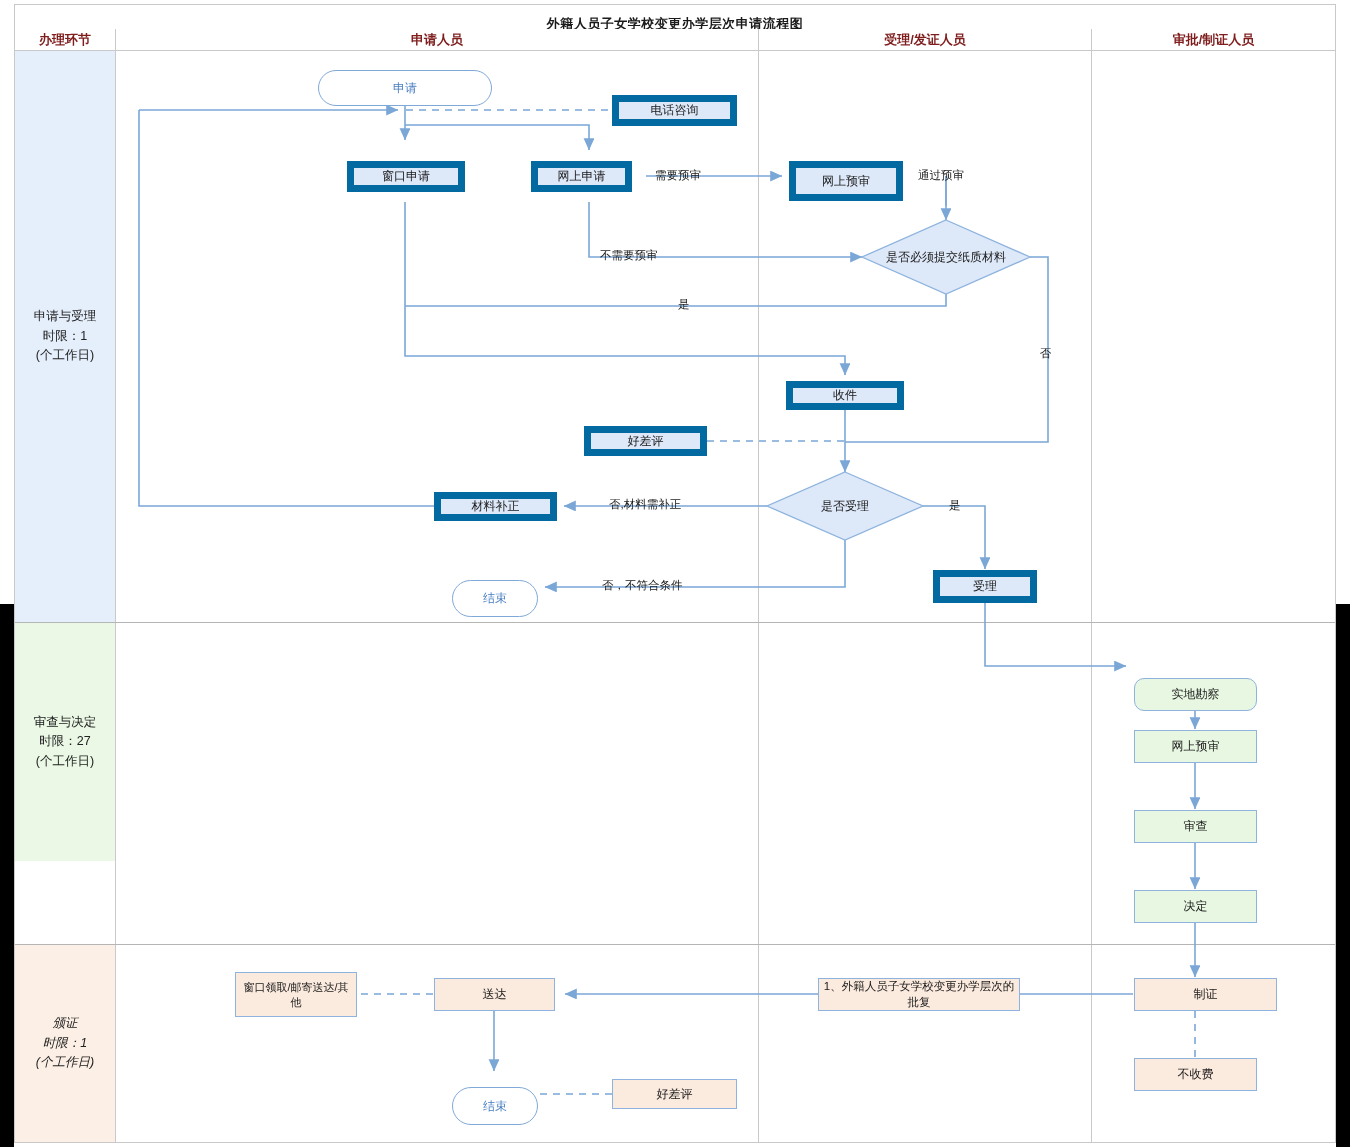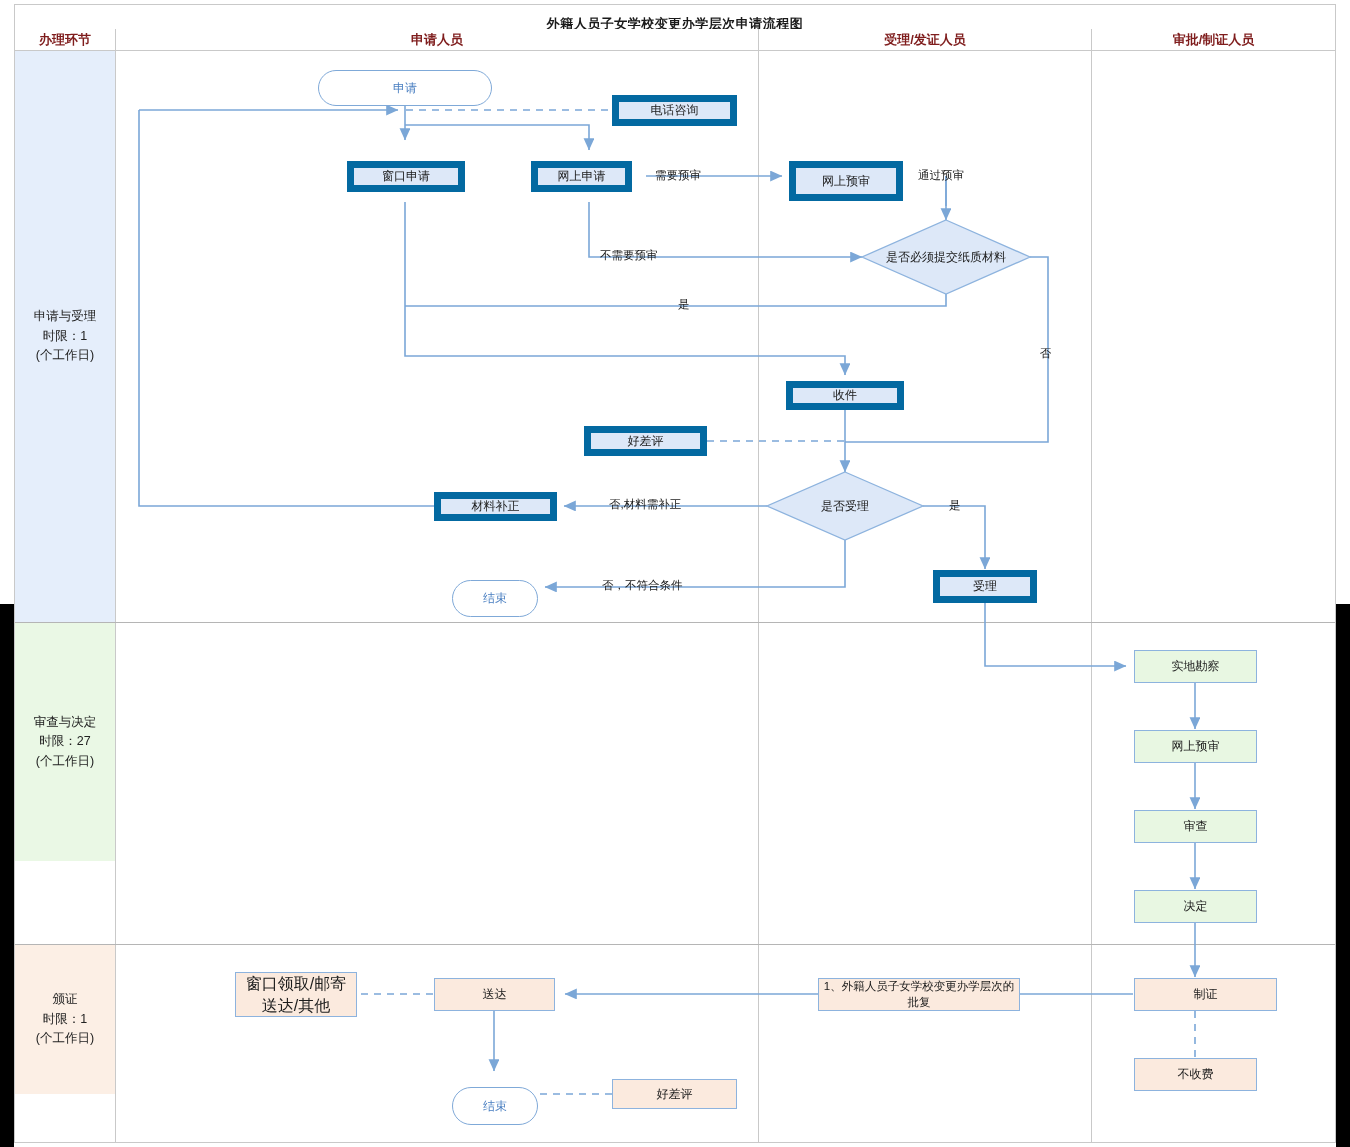--- a/index.html
+++ b/index.html
@@ -68,21 +68,21 @@
     <div class="stage" style="top:0;height:571px;background:#e5eefb;">
       <span>申请与受理</span>
       <span>时限：1</span>
       <span>(个工作日)</span>
     </div>
     <div class="stage" style="top:572px;height:238px;background:#eaf8e5;">
       <span>审查与决定</span>
       <span>时限：27</span>
       <span>(个工作日)</span>
     </div>
-    <div class="stage" style="top:894px;height:149px;background:#fcefe5;">
+    <div class="stage" style="top:894px;height:197px;background:#fcefe5;font-style:italic;">
       <span>颁证</span>
       <span>时限：1</span>
       <span>(个工作日)</span>
     </div>
 
     <div class="vline" style="left:100px;top:0;height:1091px;"></div>
     <div class="vline" style="left:743px;top:0;height:1091px;"></div>
     <div class="vline" style="left:1076px;top:0;height:1091px;"></div>
 
     <div class="hline" style="left:0;top:571px;width:1320px;background:#b5b5b5;"></div>
@@ -161,31 +161,31 @@
 
   <div class="node n-blue" style="left:786px;top:381px;width:118px;height:29px;">收件</div>
   <div class="node n-blue" style="left:584px;top:426px;width:123px;height:30px;">好差评</div>
   <div class="node n-blue" style="left:434px;top:492px;width:123px;height:29px;">材料补正</div>
 
   <div class="node n-diamond" style="left:799px;top:494px;width:92px;height:24px;">是否受理</div>
 
   <div class="node n-term" style="left:452px;top:568px;width:86px;height:37px;">结束</div>
   <div class="node n-blue" style="left:933px;top:570px;width:104px;height:33px;">受理</div>
 
-  <div class="node n-green" style="left:1134px;top:650px;width:123px;height:33px;">实地勘察</div>
+  <div class="node n-green" style="left:1134px;top:678px;width:123px;height:33px;border-radius:10px;">实地勘察</div>
   <div class="node n-green" style="left:1134px;top:730px;width:123px;height:33px;">网上预审</div>
   <div class="node n-green" style="left:1134px;top:810px;width:123px;height:33px;">审查</div>
   <div class="node n-green" style="left:1134px;top:890px;width:123px;height:33px;">决定</div>
 
   <div class="node n-orange" style="left:1134px;top:978px;width:143px;height:33px;">制证</div>
   <div class="node n-orange" style="left:1134px;top:1058px;width:123px;height:33px;">不收费</div>
 
   <div class="node n-orange" style="left:818px;top:978px;width:202px;height:33px;font-size:11.5px;">1、外籍人员子女学校变更办学层次的批复</div>
   <div class="node n-orange" style="left:434px;top:978px;width:121px;height:33px;">送达</div>
-  <div class="node n-orange" style="left:235px;top:972px;width:122px;height:45px;font-size:16px;padding:0 3px;">窗口领取/邮寄送达/其他</div>
+  <div class="node n-orange" style="left:235px;top:972px;width:122px;height:45px;font-size:11px;padding:0 3px;">窗口领取/邮寄送达/其他</div>
   <div class="node n-term" style="left:452px;top:1075px;width:86px;height:38px;">结束</div>
   <div class="node n-orange" style="left:612px;top:1079px;width:125px;height:30px;">好差评</div>
 
   <div class="edge-label" style="left:655px;top:170px;">需要预审</div>
   <div class="edge-label" style="left:600px;top:250px;">不需要预审</div>
   <div class="edge-label" style="left:918px;top:170px;">通过预审</div>
   <div class="edge-label" style="left:678px;top:299px;">是</div>
   <div class="edge-label vert" style="left:1039px;top:339px;">否</div>
   <div class="edge-label" style="left:609px;top:499px;">否,材料需补正</div>
   <div class="edge-label" style="left:602px;top:580px;">否，不符合条件</div>

